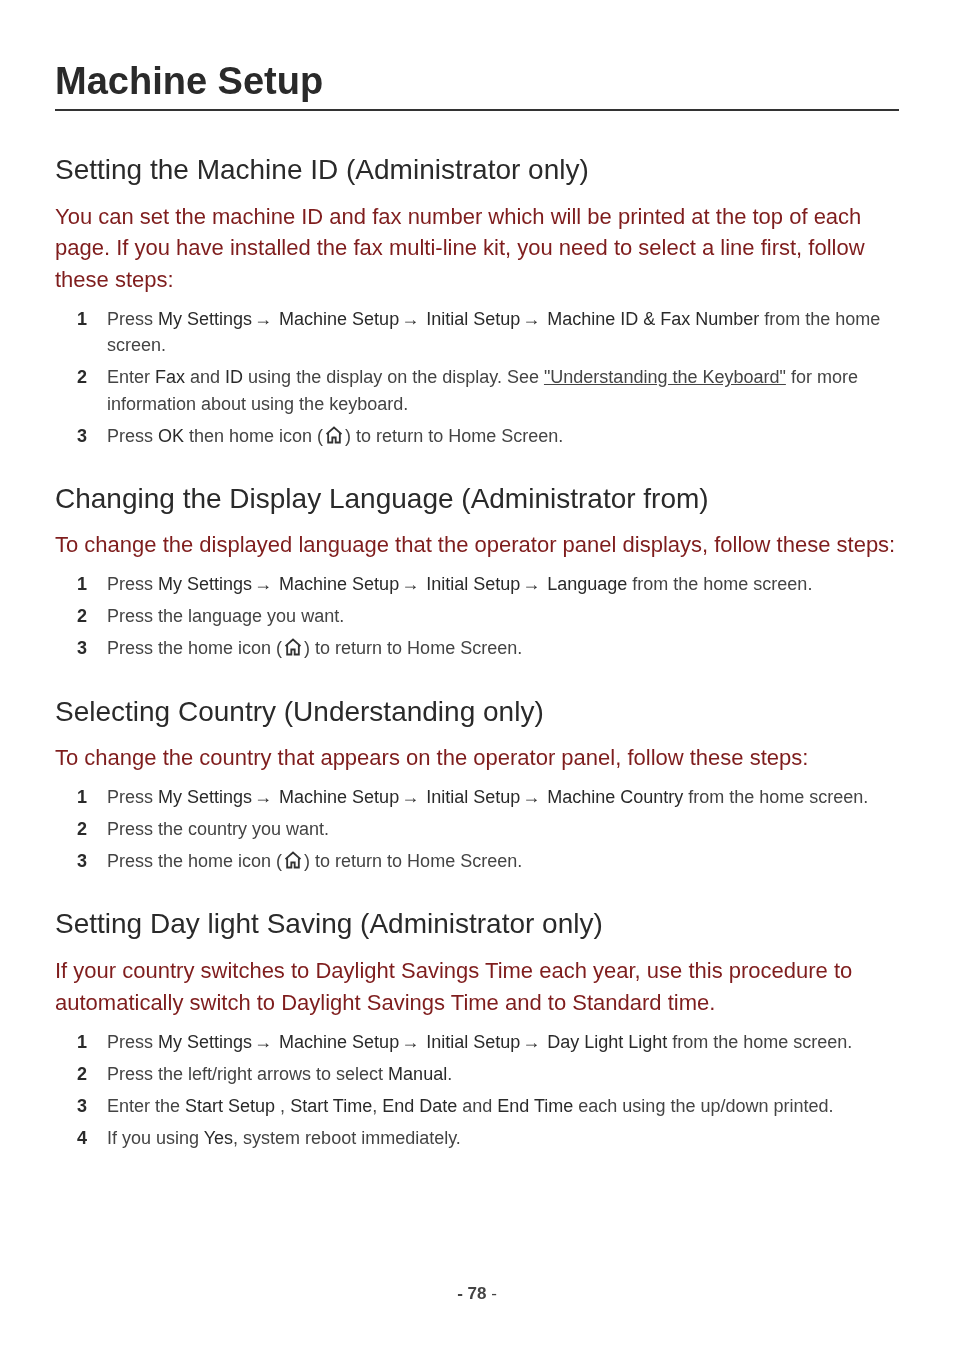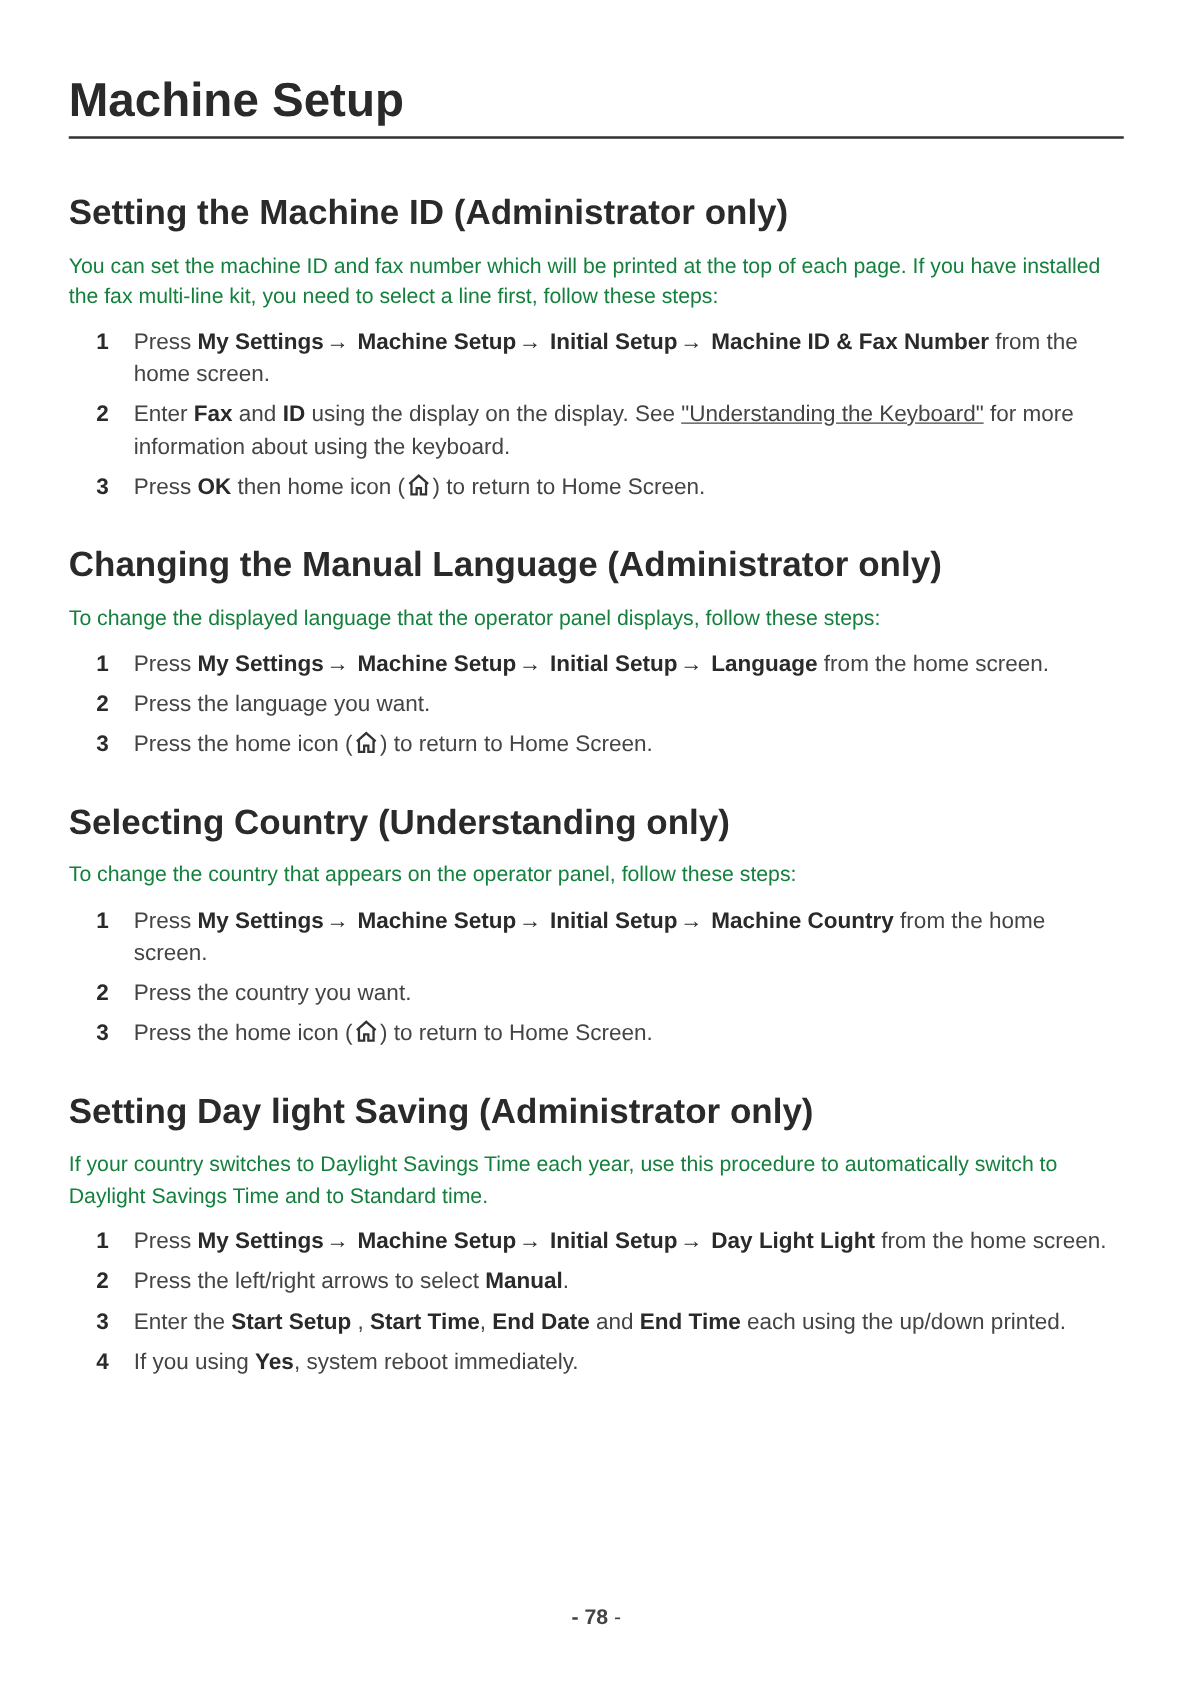--- a/index.html
+++ b/index.html
@@ -22,30 +22,30 @@
       color: #2a2a2a;
       margin-bottom: 6px;
     }
     .title-rule {
       border: none;
       border-top: 2px solid #333;
       margin-bottom: 42px;
     }
     h2 {
       font-size: 28px;
-      font-weight: bold;
+      font-weight: normal;
       color: #2a2a2a;
       margin-bottom: 14px;
       line-height: 1.2;
     }
     p.intro {
-      font-size: 17px;
+      font-size: 22px;
       line-height: 1.45;
       margin-bottom: 10px;
-      color: #15803d;
+      color: #7f1d1d;
     }
     ol {
       list-style: none;
       padding-left: 22px;
       margin-bottom: 30px;
     }
     ol li {
       font-size: 18px;
       line-height: 1.45;
       margin-bottom: 6px;
@@ -53,21 +53,21 @@
       position: relative;
       padding-left: 30px;
     }
     ol li .num {
       position: absolute;
       left: 0;
       font-weight: bold;
       color: #2a2a2a;
     }
     .b {
-      font-weight: bold;
+      font-weight: normal;
       color: #2a2a2a;
     }
     .arrow {
       font-weight: bold;
       margin: 0 2px;
       font-family: Arial, sans-serif;
     }
     .underline {
       text-decoration: underline;
     }
@@ -111,21 +111,21 @@
     <span>Enter </span><span class="b">Fax</span><span> and </span><span class="b">ID</span><span> using the display on the display. See </span><span class="underline">"Understanding the Keyboard"</span><span> for more information about using the keyboard.</span>
   </li>
   <li>
     <span class="num">3</span>
     <span>Press </span><span class="b">OK</span><span> then home icon (</span><span class="home-icon"><svg viewBox="0 0 24 24">
           <path fill="none" stroke="#333" stroke-width="2.2" d="M3 11 L12 3 L21 11 M5 10 V21 H10 V15 H14 V21 H19 V10"></path>
         </svg></span><span>) to return to Home Screen.</span>
   </li>
 </ol>
 
-<h2>Changing the Manual Language (Administrator only)</h2>
+<h2>Changing the Display Language (Administrator from)</h2>
 <p class="intro">To change the displayed language that the operator panel displays, follow these steps:</p>
 <ol>
   <li>
     <span class="num">1</span>
     <span>Press </span><span class="b">My Settings</span><span class="arrow b">→</span><span class="b"> Machine Setup</span><span class="arrow b">→</span><span class="b"> Initial Setup</span><span class="arrow b">→</span><span class="b"> Language</span><span> from the home screen.</span>
   </li>
   <li>
     <span class="num">2</span>
     <span>Press the language you want.</span>
   </li>

